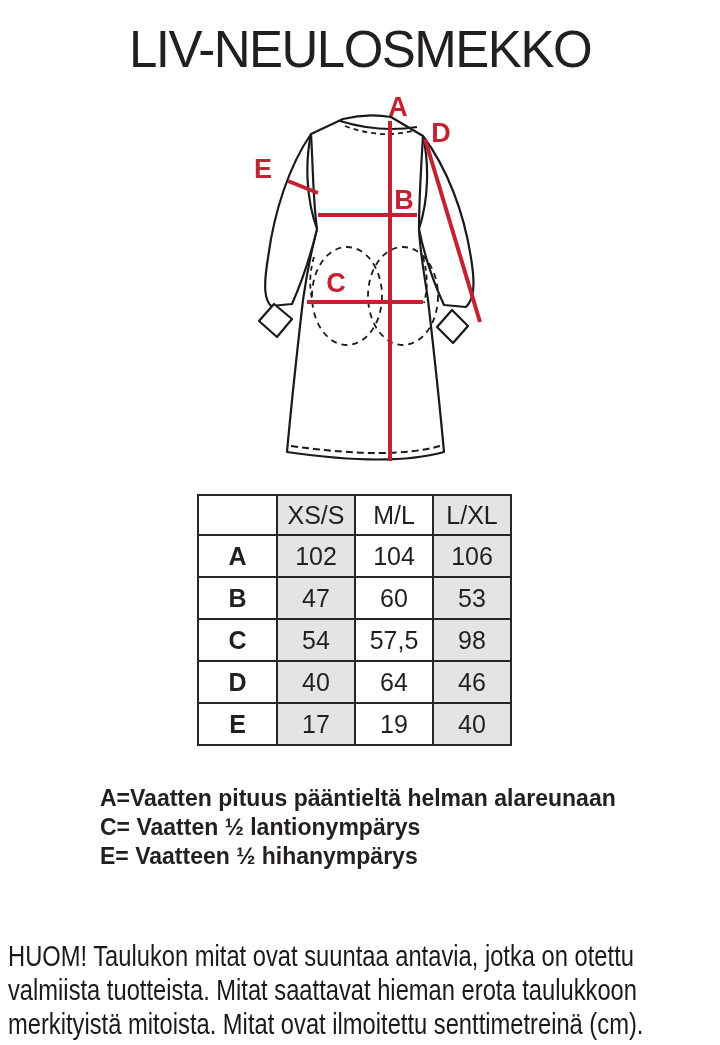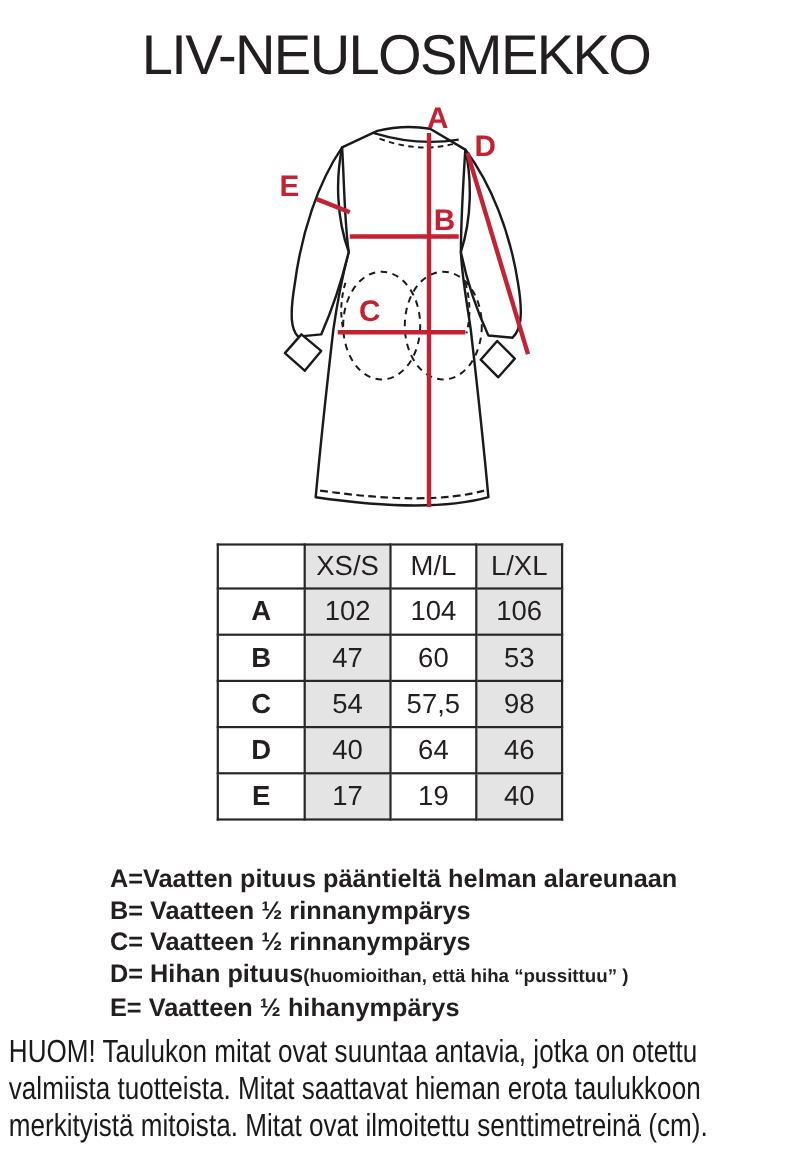--- a/index.html
+++ b/index.html
@@ -135,21 +135,19 @@
       <td class="rowlabel">E</td>
       <td class="shade">17</td>
       <td>19</td>
       <td class="shade">40</td>
     </tr>
   </tbody>
     </table>
 
   <div class="legend">
     <div><span>A=</span><span>Vaatten pituus pääntieltä helman alareunaan</span></div>
-    <div><span>B=</span><span> Vaatteen ½ rinnanympärys</span></div>
-    <div><span>C=</span><span> Vaatteen ½ rinnanympärys</span></div>
-    <div><span>D=</span><span> Hihan pituus</span><span class="note">(huomioithan, että hiha “pussittuu” )</span></div>
+    <div><span>C=</span><span> Vaatten ½ lantionympärys</span></div>
     <div><span>E=</span><span> Vaatteen ½ hihanympärys</span></div>
   </div>
 
   <div class="footnote">HUOM! Taulukon mitat ovat suuntaa antavia, jotka on otettu valmiista tuotteista. Mitat saattavat hieman erota taulukkoon merkityistä mitoista. Mitat ovat ilmoitettu senttimetreinä (cm).</div>
 
 </div>
 
 </body></html>

